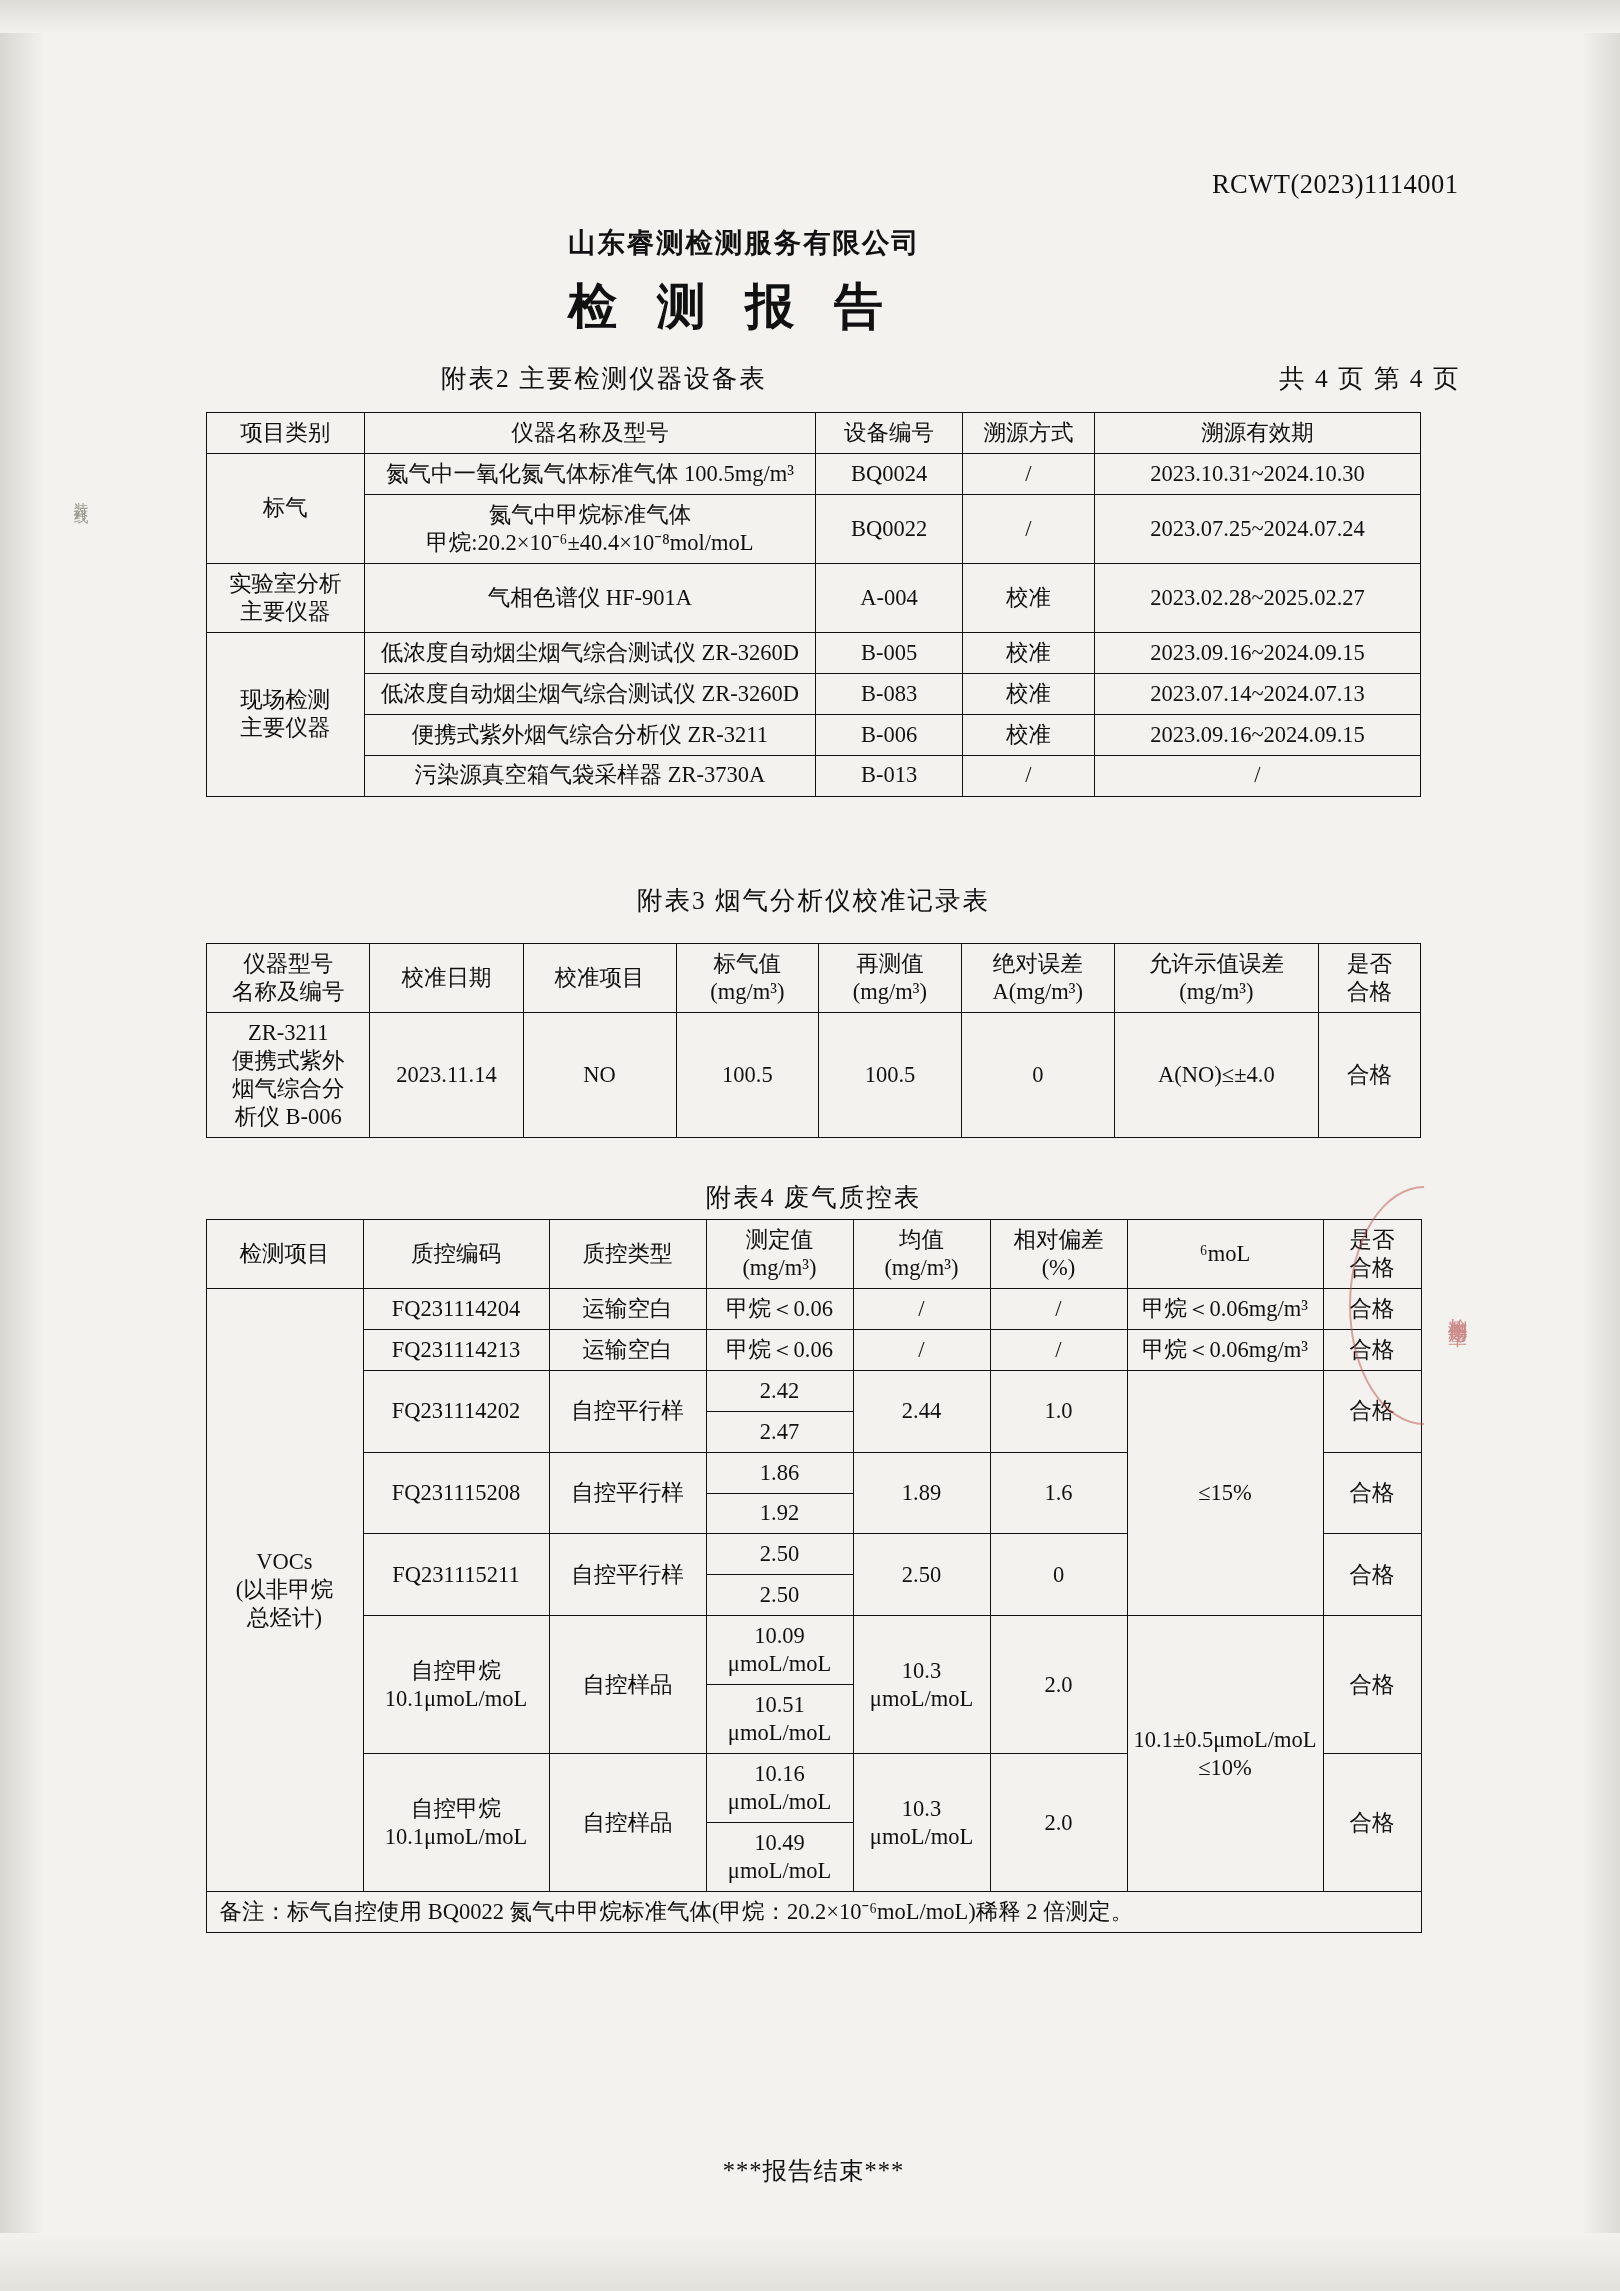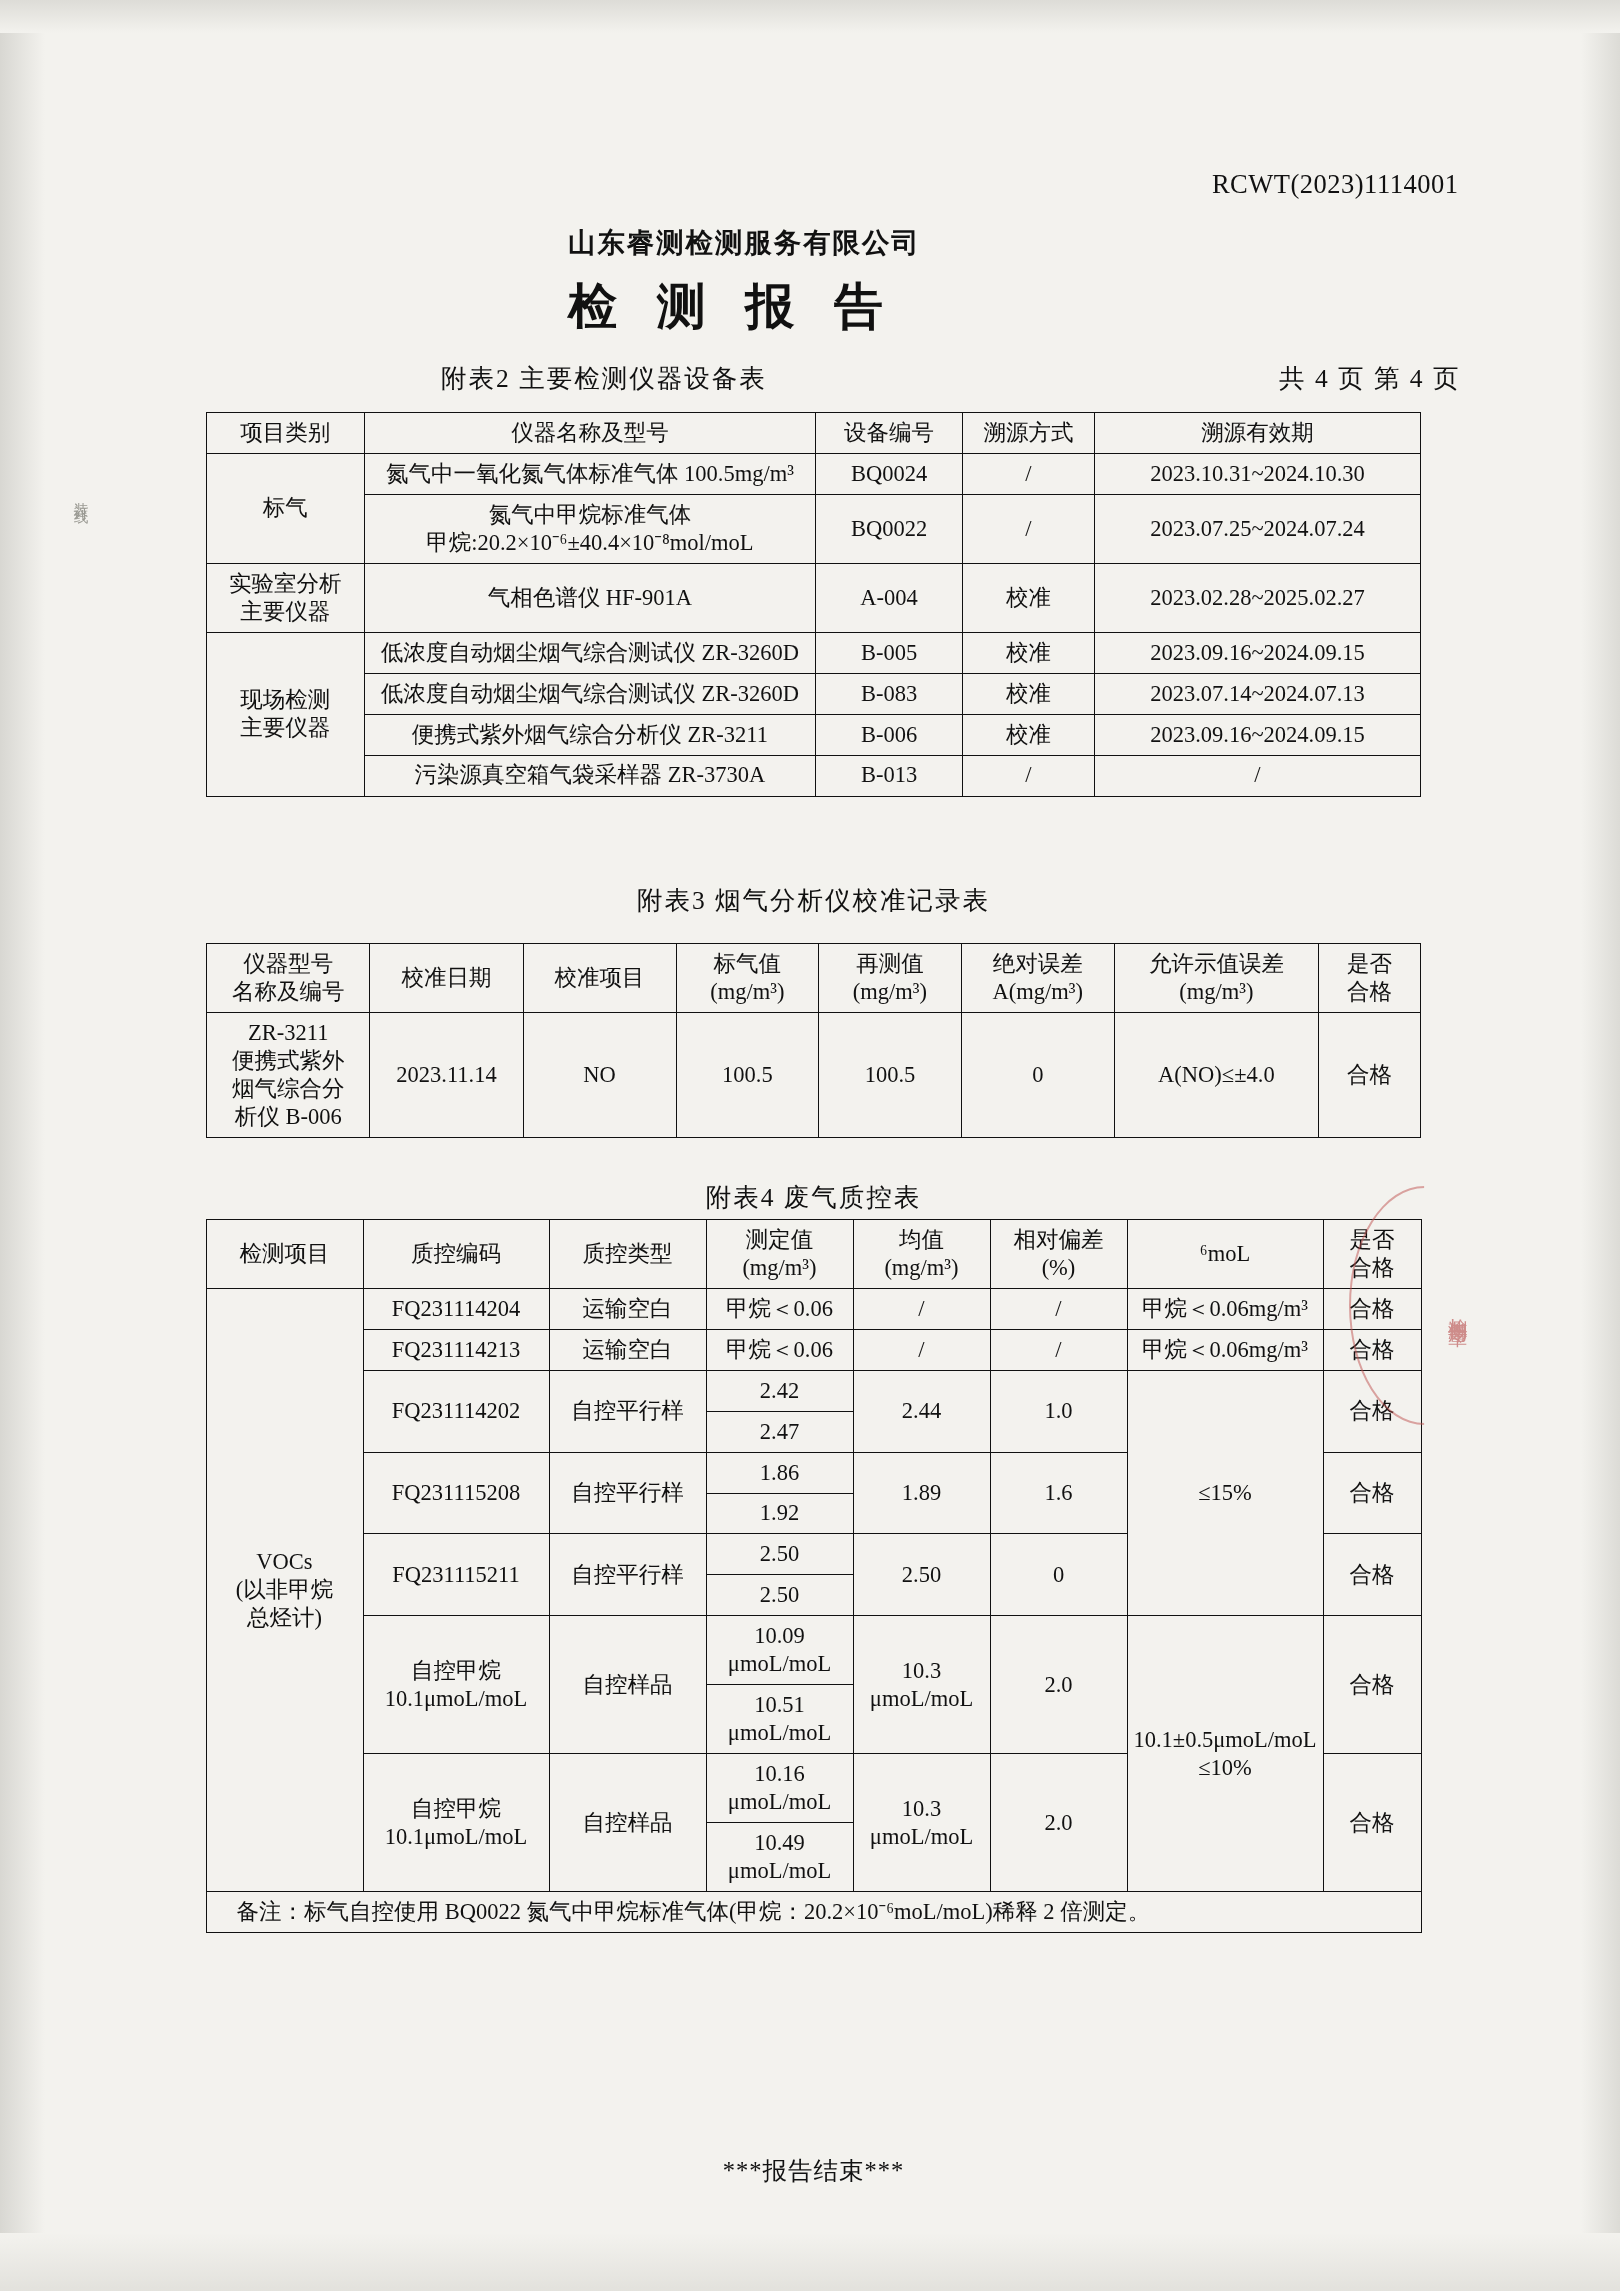--- a/index.html
+++ b/index.html
@@ -112,21 +112,21 @@
   .tbl-wrap { position: absolute; left: 49px; width: 1235px; }
   .section-title {
     position: absolute;
     width: 1333px;
     text-align: center;
     font-size: 25.5px;
     letter-spacing: 2px;
   }
   .note-row td {
     text-align: left;
-    padding-left: 30px;
+    padding-left: 13px;
     font-size: 22.5px;
   }
   .end-mark {
     position: absolute;
     width: 1333px;
     text-align: center;
     font-size: 24.5px;
     letter-spacing: 1px;
   }
   .stamp {

